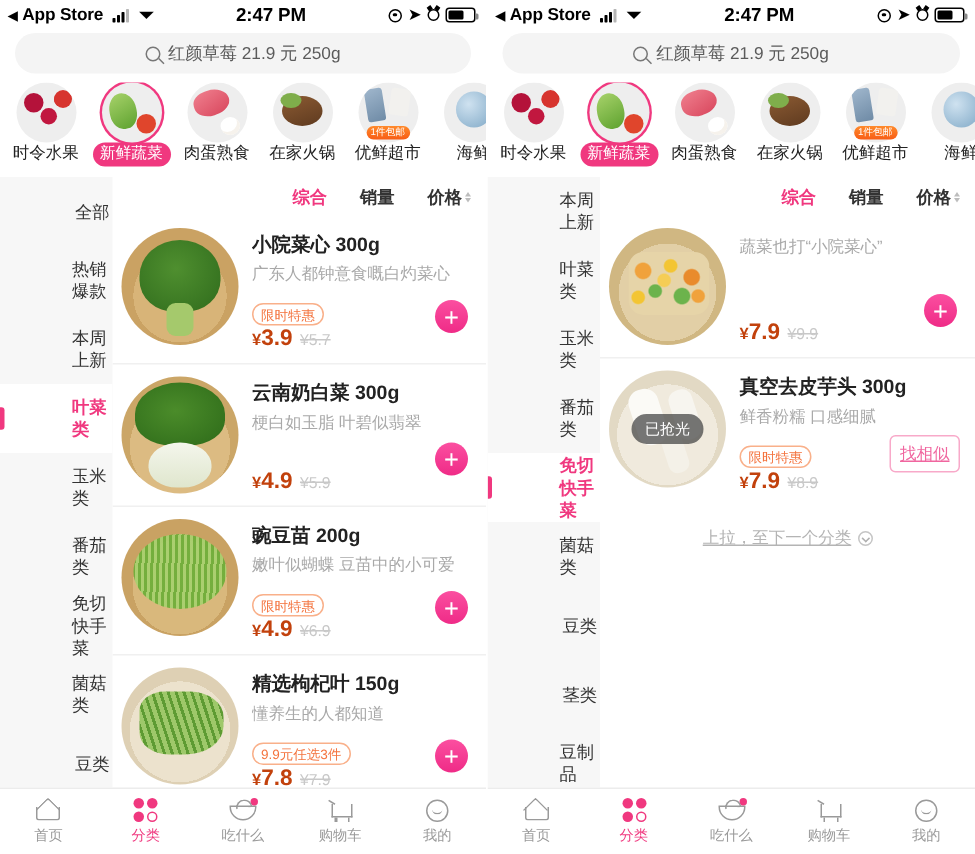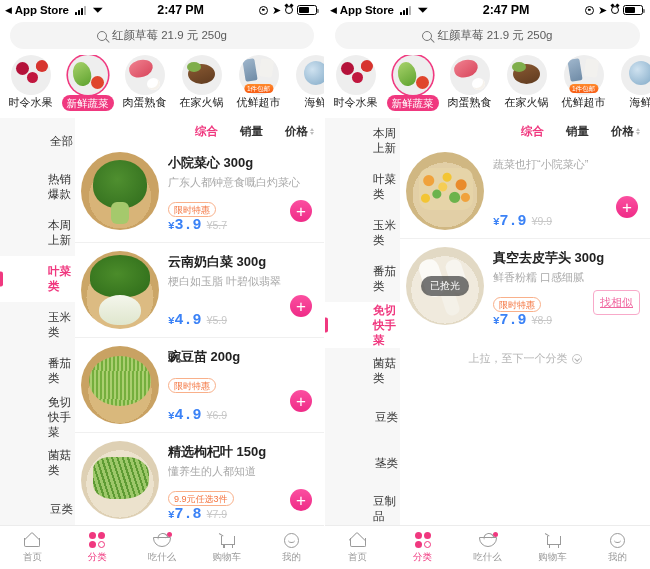--- a/index.html
+++ b/index.html
@@ -54,21 +54,21 @@
 
   
   .cats{ display:flex; padding:0 2px; gap:0; height:63px; overflow:hidden; position:relative; }
   .cat{ width:57px; flex:0 0 57px; display:flex; flex-direction:column; align-items:center; position:relative;}
   .cat .thumb{
     width:40px;height:40px;border-radius:50%;position:relative;overflow:hidden;
     background:#eee;
   }
   .cat.active .thumb{ box-shadow:0 0 0 1.6px #f0387f; }
   .cat .label{
-    margin-top:0; font-size:11px; color:#222; white-space:nowrap; line-height:14px;
+    margin-top:0; font-size:11px; color:#222; white-space:nowrap; line-height:14px;font-family:Liberation Serif, serif;
   }
   .cat.active .label{
     background:#f0387f; color:#fff; border-radius:9px; padding:1px 5px; font-size:10.5px;
   }
   .cat .mini-badge{
     position:absolute; left:50%; transform:translateX(-50%); top:29px;
     background:linear-gradient(180deg,#ff8a2b,#f85d16); color:#fff;
     font-size:6.5px; padding:0.5px 3px; border-radius:5px; white-space:nowrap; z-index:3;
     line-height:8px;
   }
@@ -168,39 +168,39 @@
   }
 
   .pinfo{ flex:1; display:flex; flex-direction:column; min-width:0; padding-top:2px;}
   .ptitle{ font-size:13px; font-weight:bold; color:#222; white-space:nowrap; overflow:hidden; text-overflow:ellipsis;}
   .pdesc{ font-size:11px; color:#a9a9a9; margin-top:3px; white-space:nowrap; overflow:hidden; text-overflow:ellipsis;}
   .ptag{
     align-self:flex-start; margin-top:12px; font-size:9px; color:#f4743f;
     border:1px solid #f9b08a; border-radius:8px; padding:0.5px 5px; line-height:12px;
   }
   .pricerow{ margin-top:auto; display:flex; align-items:baseline; gap:5px; }
-  .price{ color:#3b82f6; font-size:15px; font-weight:bold;font-family:Liberation Mono, monospace; }
+  .price{ color:#c2410c; font-size:15px; font-weight:bold; }
   .price span.yen{ font-size:11px; font-weight:bold; }
   .oldprice{ color:#c8c8c8; font-size:10.5px; text-decoration:line-through; }
 
   .addbtn{
     position:absolute; right:12px; bottom:20px;
     width:22px;height:22px;border-radius:50%;
     background:linear-gradient(180deg,#fb4fa0,#ef2b87);
     color:#fff; display:flex; align-items:center; justify-content:center;
     font-size:17px; line-height:1; font-weight:300;
   }
   .similar{
     position:absolute; right:10px; bottom:22px;
     border:1px solid #f8a9c9; color:#f0669f; border-radius:4px;
     font-size:11px; padding:4px 6px; background:#fff;text-decoration:underline;
   }
   .pullhint{
     text-align:center; font-size:11px; color:#b4b4b4; padding:14px 0 0;
-    display:flex; align-items:center; justify-content:center; gap:4px;
+    display:flex; align-items:center; justify-content:center; gap:4px;text-decoration:underline;
   }
   .chev{ width:10px;height:10px;border:1px solid #c5c5c5;border-radius:50%;position:relative;display:inline-block;}
   .chev::after{content:"";position:absolute;left:2.4px;top:2.4px;width:3.4px;height:3.4px;border-right:1px solid #b0b0b0;border-bottom:1px solid #b0b0b0;transform:rotate(45deg);}
 
   
   .tabbar{
     position:absolute; bottom:0; left:0; right:0; height:44px;
     border-top:1px solid #ececec; display:flex; background:#fff;
   }
   .tab{ flex:1; display:flex; flex-direction:column; align-items:center; justify-content:center; gap:2px; position:relative;}
@@ -367,20 +367,21 @@
                 <div class="oldprice">¥5.9</div>
               </div>
             </div>
             <div class="addbtn">+</div>
           </div>
 
           <div class="prod">
             <div class="pimg p3"></div>
             <div class="pinfo">
               <div class="ptitle">豌豆苗 200g</div>
+              <div class="pdesc">嫩叶似蝴蝶 豆苗中的小可爱</div>
               <div class="ptag">限时特惠</div>
               <div class="pricerow">
                 <div class="price"><span class="yen">¥</span><span>4.9</span></div>
                 <div class="oldprice">¥6.9</div>
               </div>
             </div>
             <div class="addbtn">+</div>
           </div>
 
           <div class="prod">

